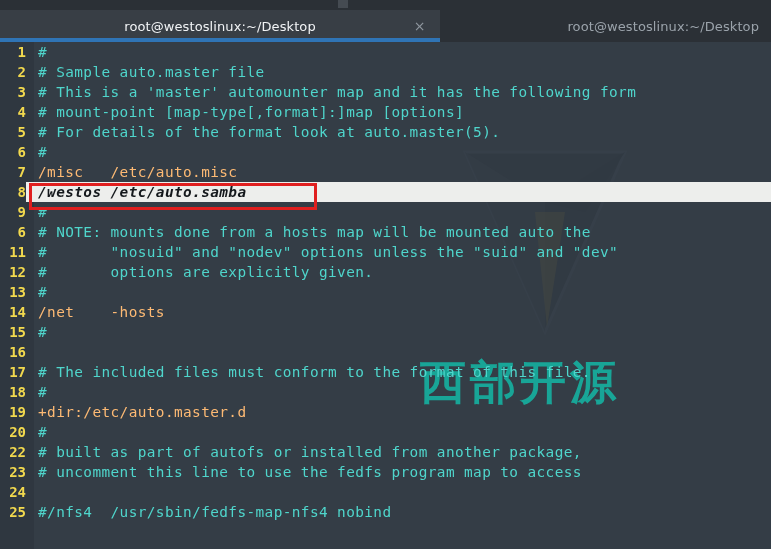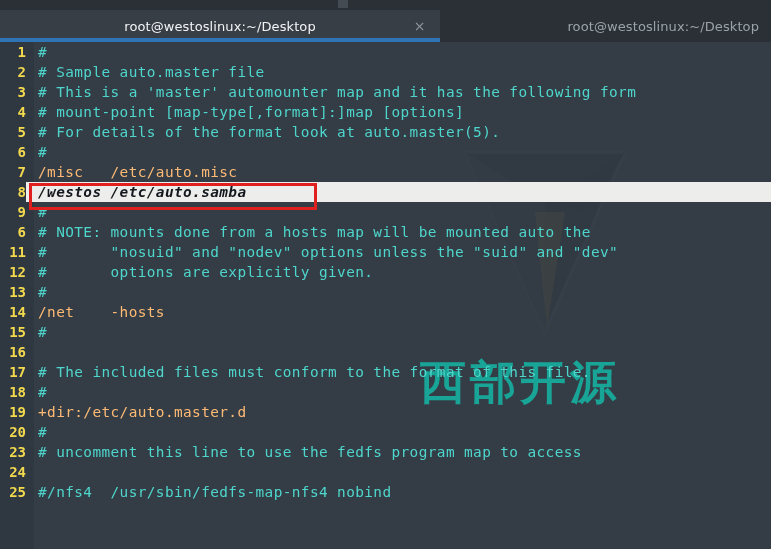--- a/index.html
+++ b/index.html
@@ -269,20 +269,24 @@
         </div>
         <div class="row">
           <div class="ln">19</div>
           <div class="txt c-plain">+dir:/etc/auto.master.d</div>
         </div>
         <div class="row">
           <div class="ln">20</div>
           <div class="txt c-comment">#</div>
         </div>
         <div class="row">
+          <div class="ln">22</div>
+          <div class="txt c-comment"># built as part of autofs or installed from another package,</div>
+        </div>
+        <div class="row">
           <div class="ln">23</div>
           <div class="txt c-comment"># uncomment this line to use the fedfs program map to access</div>
         </div>
         <div class="row">
           <div class="ln">24</div>
         </div>
         <div class="row">
           <div class="ln">25</div>
           <div class="txt c-comment">#/nfs4  /usr/sbin/fedfs-map-nfs4 nobind</div>
         </div>

